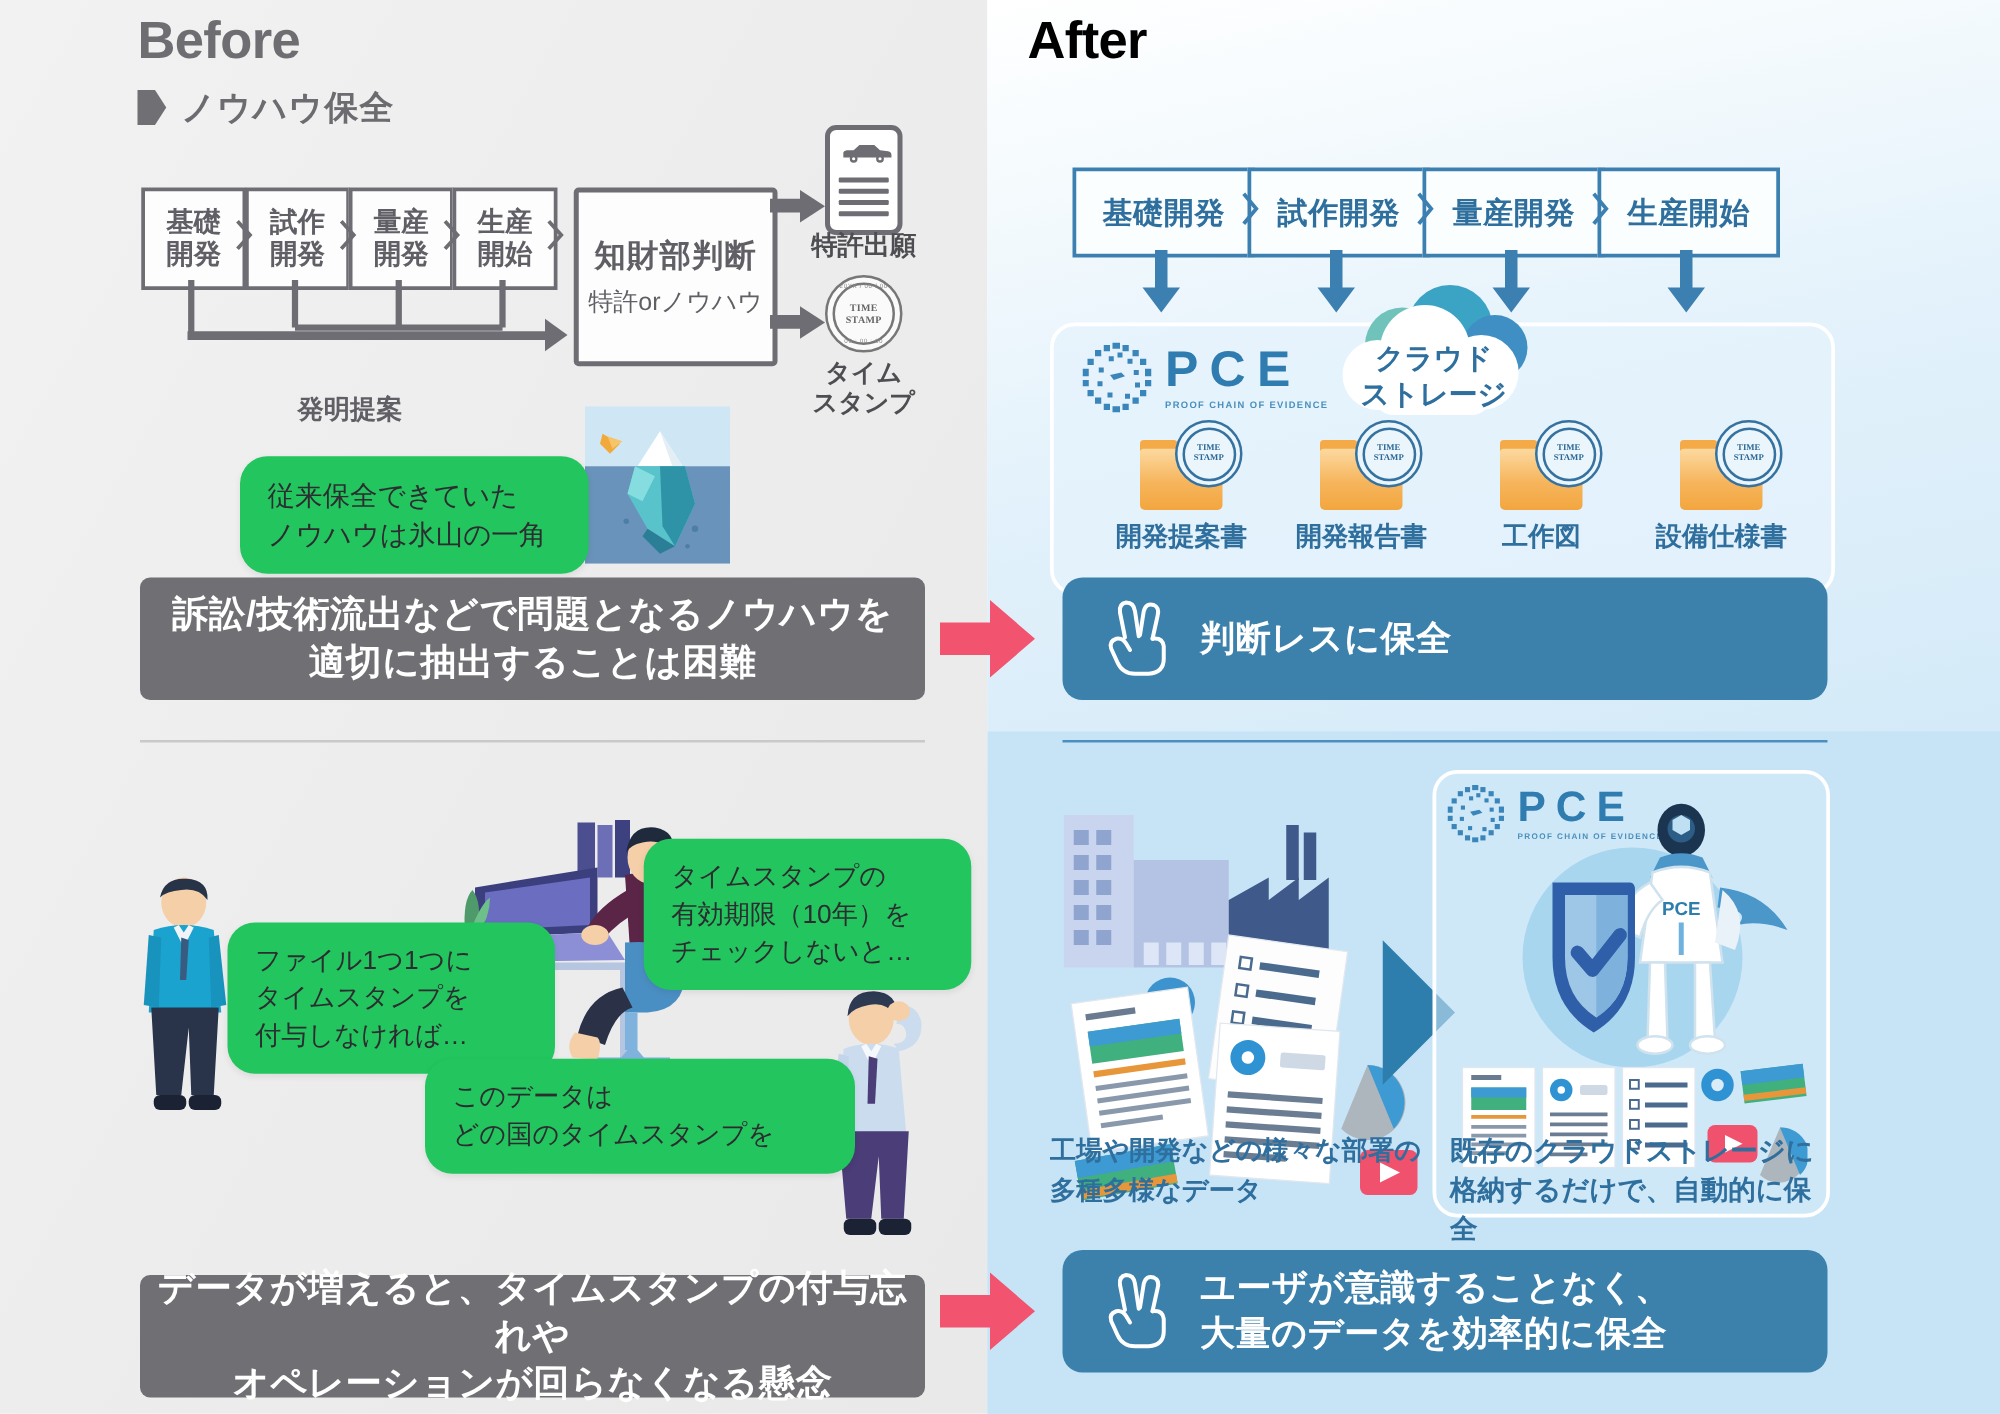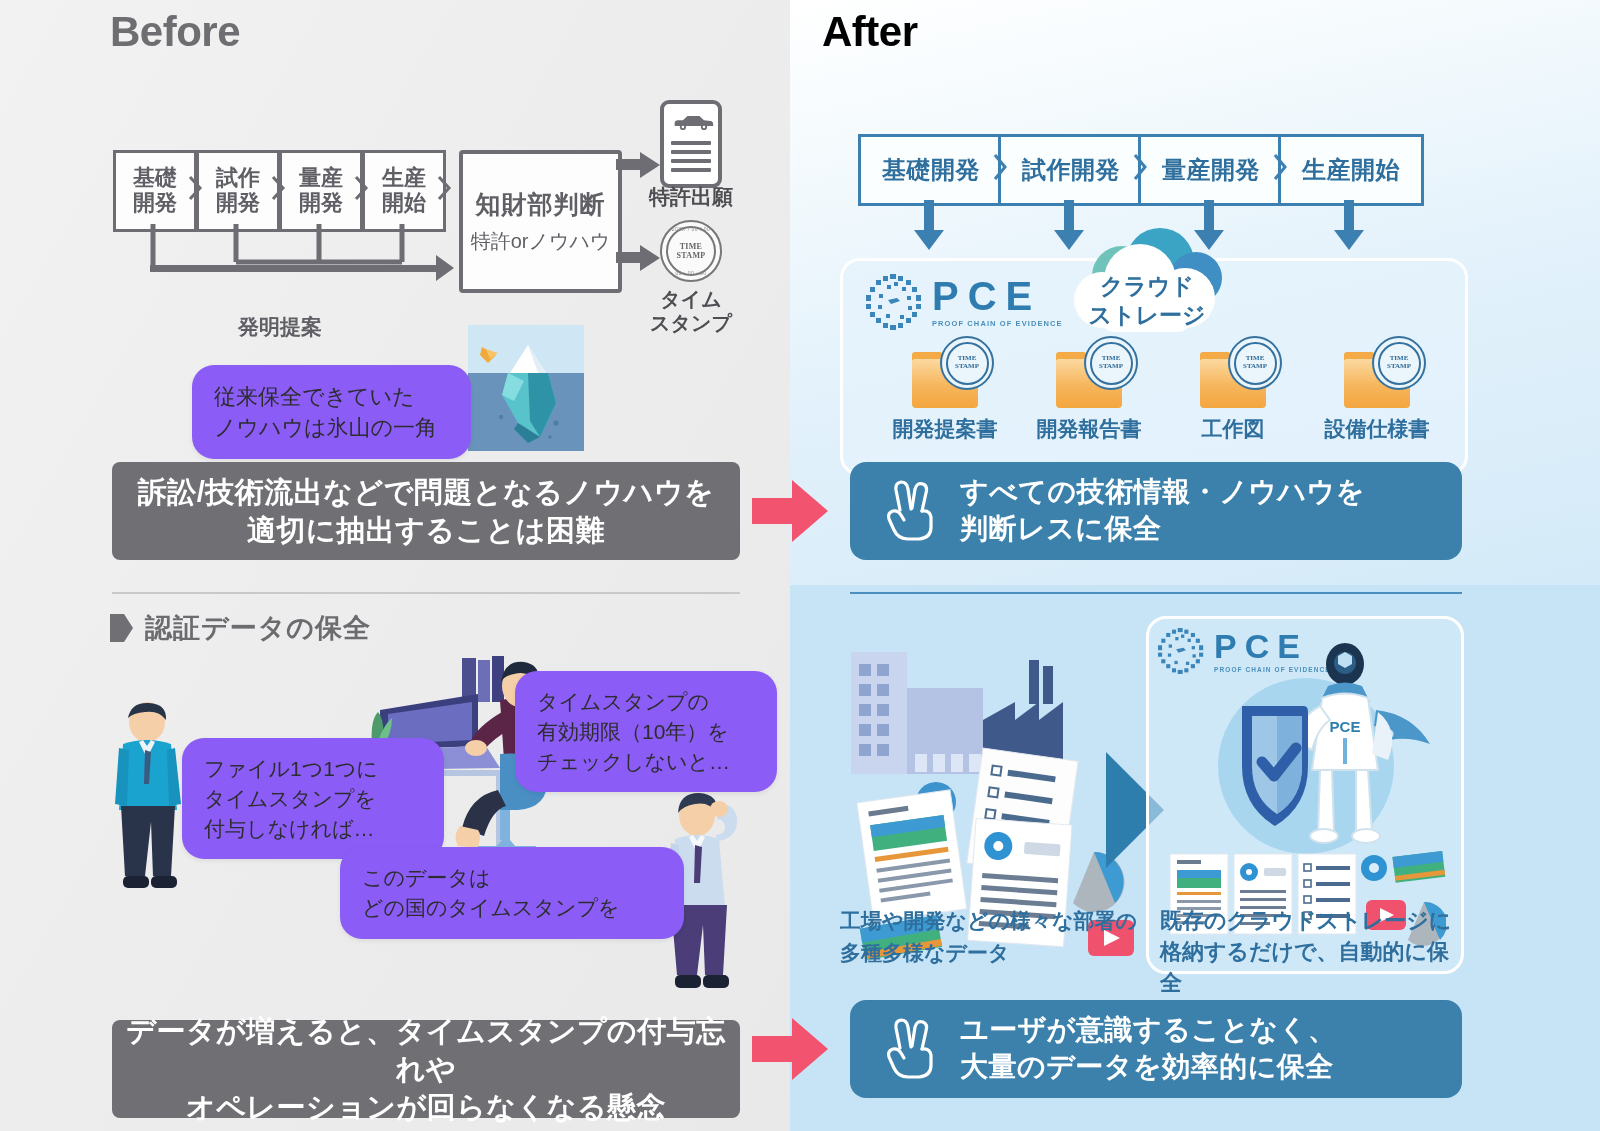--- a/index.html
+++ b/index.html
@@ -91,21 +91,21 @@
   .stamp .topdate{position:absolute;top:4px;font-size:5px;color:#8a8a8a;letter-spacing:.5px;}
   .stamp .botdate{position:absolute;bottom:4px;font-size:5px;color:#8a8a8a;letter-spacing:.5px;}
 
   
   .iceberg{position:absolute;width:116px;height:126px;overflow:hidden;}
   .iceberg .sky{position:absolute;left:0;top:0;width:100%;height:38%;background:#cfe7f5;}
   .iceberg .sea{position:absolute;left:0;top:38%;width:100%;height:62%;background:#6a93bb;}
 
   
   .bubble{
-    position:absolute;background:#8b5cf6;border-radius:22px;
+    position:absolute;background:#22c55e;border-radius:22px;
     box-shadow:0 2px 5px rgba(0,0,0,.07);
     padding:16px 22px;line-height:1.42;color:#2d2d31;
   }
   .bubble .tail{position:absolute;width:0;height:0;}
 
   
   .callout-grey{
     position:absolute;background:#6f6f74;border-radius:8px;color:#fff;
     display:flex;align-items:center;justify-content:center;text-align:center;
     font-weight:bold;line-height:1.32;letter-spacing:.5px;
@@ -162,20 +162,26 @@
 
   <div class="panel-before"></div>
 
   <div class="panel-after"></div>
   <div class="panel-after-lower"></div>
   <div class="panel-after-topfade"></div>
 
   <div class="big-title" id="title-before">Before</div>
   <div class="big-title" id="title-after">After</div>
 
+  <div class="sec-head" style="left:108px;top:68px;">
+    <svg class="marker" viewBox="0 0 26 30">
+      <path d="M2 1 L16 1 L25 15 L16 29 L2 29 Z" fill="#6f6f74"></path>
+    </svg>
+    <span class="txt">ノウハウ保全</span>
+  </div>
 
   <div class="lp-box" style="left:113px;top:150px;width:78px;height:76px;">
     <div><span>基礎</span><br><span>開発</span></div>
   </div>
   <div class="lp-box" style="left:196px;top:150px;width:78px;height:76px;">
     <div><span>試作</span><br><span>開発</span></div>
   </div>
   <div class="lp-box" style="left:279px;top:150px;width:78px;height:76px;">
     <div><span>量産</span><br><span>開発</span></div>
   </div>
@@ -284,26 +290,20 @@
       <div>適切に抽出することは困難</div>
     </div>
   </div>
 
   <svg class="big-pink-arrow" style="left:752px;top:478px;" width="78" height="66" viewBox="0 0 78 66">
     <path d="M0 20 L40 20 L40 2 L76 33 L40 64 L40 46 L0 46 Z" fill="#f2536f"></path>
   </svg>
 
   <div class="divider" style="left:112px;top:592px;width:628px;"></div>
 
-  <div class="sec-head" style="left:108px;top:610px;">
-    <svg class="marker" viewBox="0 0 26 30">
-      <path d="M2 1 L16 1 L25 15 L16 29 L2 29 Z" fill="#6f6f74"></path>
-    </svg>
-    <span class="txt">認証データの保全</span>
-  </div>
 
   <svg style="position:absolute;left:95px;top:700px;" width="105" height="200" viewBox="0 0 105 200">
     <ellipse cx="52" cy="22" rx="18" ry="20" fill="#f5cfa8"></ellipse>
     <path d="M33 18 Q36 2 54 3 Q72 4 71 20 Q64 10 50 12 Q38 13 33 18Z" fill="#273347"></path>
     <path d="M28 44 Q52 36 76 44 L82 110 L24 110 Z" fill="#1ba3cf"></path>
     <path d="M44 42 L52 58 L60 42 L56 40 L52 46 L48 40 Z" fill="#f0f4f8"></path>
     <path d="M50 50 L56 52 L54 84 L49 84 Z" fill="#3a5b80"></path>
     <path d="M24 48 L20 104 L32 106 L34 50 Z" fill="#1793bd"></path>
     <path d="M80 48 L86 104 L74 106 L72 50 Z" fill="#1793bd"></path>
     <path d="M26 106 L80 106 L76 176 L58 176 L56 122 L50 176 L30 176 Z" fill="#29344a"></path>
@@ -534,21 +534,20 @@
 
   <div class="callout-blue" style="left:850px;top:462px;width:612px;height:98px;font-size:28px;">
     <svg class="peace-hand" width="54" height="62" viewBox="0 0 54 62">
       <g fill="none" stroke="#ffffff" stroke-width="3.2" stroke-linejoin="round" stroke-linecap="round">
         <path d="M16 30 L12 10 Q11 3 17 2 Q23 2 24 9 L27 29"></path>
         <path d="M28 28 L31 9 Q33 2 39 4 Q44 6 42 13 L38 31"></path>
         <path d="M38 31 Q46 30 47 37 L47 47 Q47 58 35 59 L24 59 Q14 59 10 50 L5 39 Q3 33 9 31 Q14 30 17 35 L20 40"></path>
       </g>
     </svg>
     <div>
-      <div>すべての技術情報・ノウハウを</div>
       <div>判断レスに保全</div>
     </div>
   </div>
 
   <div class="divider blue" style="left:850px;top:592px;width:612px;"></div>
 
   <svg style="position:absolute;left:833px;top:640px;" width="290" height="260" viewBox="0 0 290 260">
     <rect x="18" y="12" width="56" height="122" fill="#c9d5ee"></rect>
     <g fill="#8fa4cf">
       <rect x="26" y="24" width="12" height="12"></rect>

